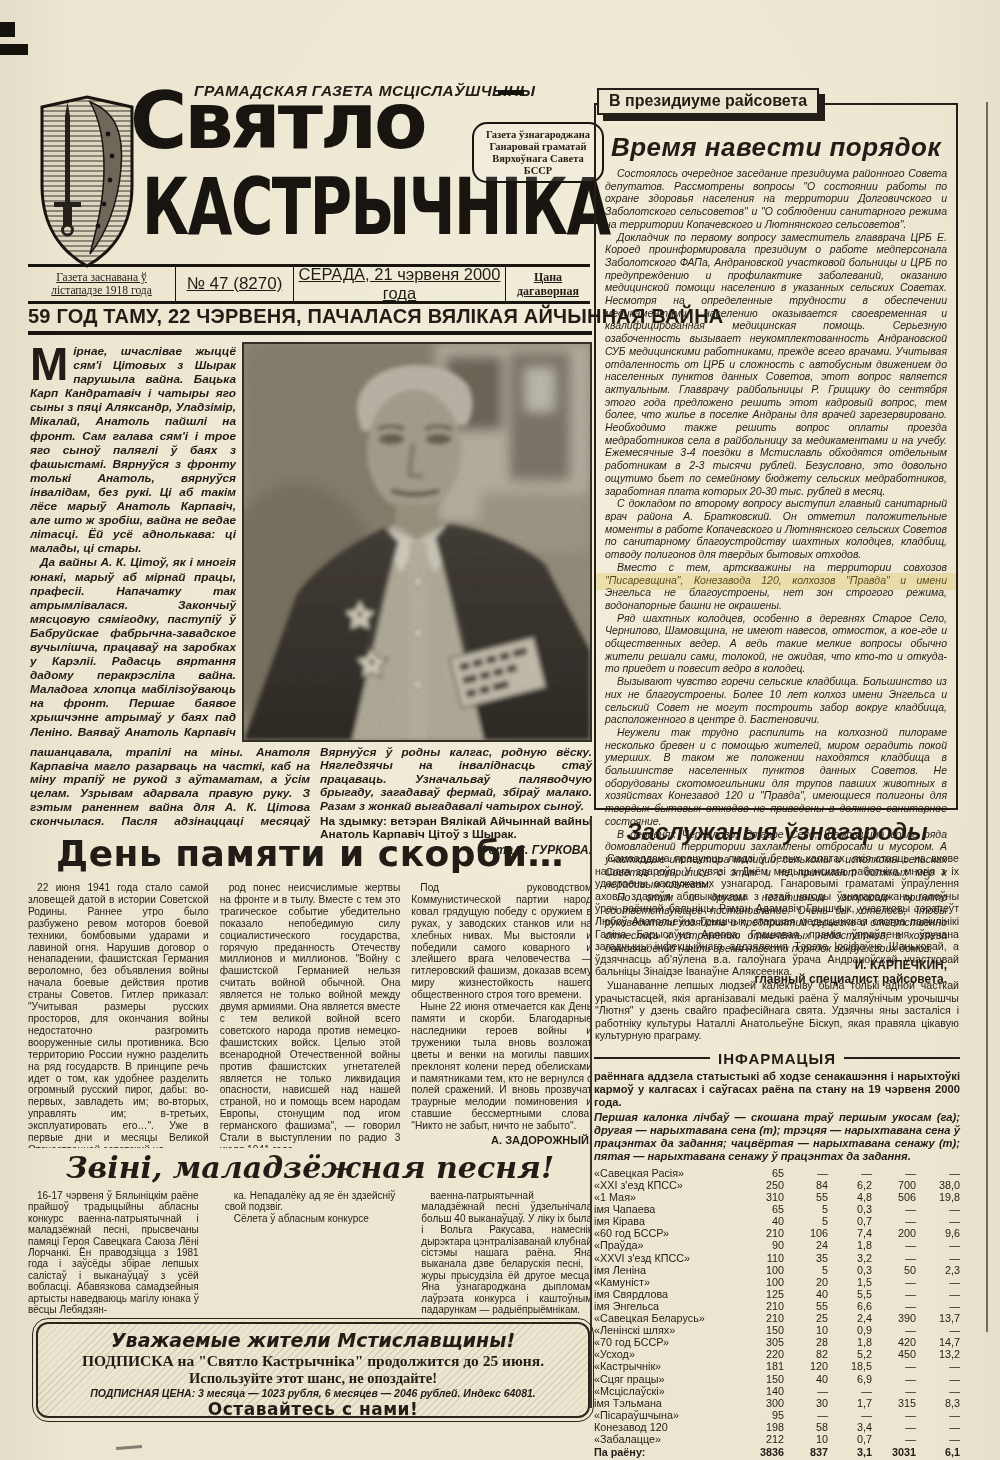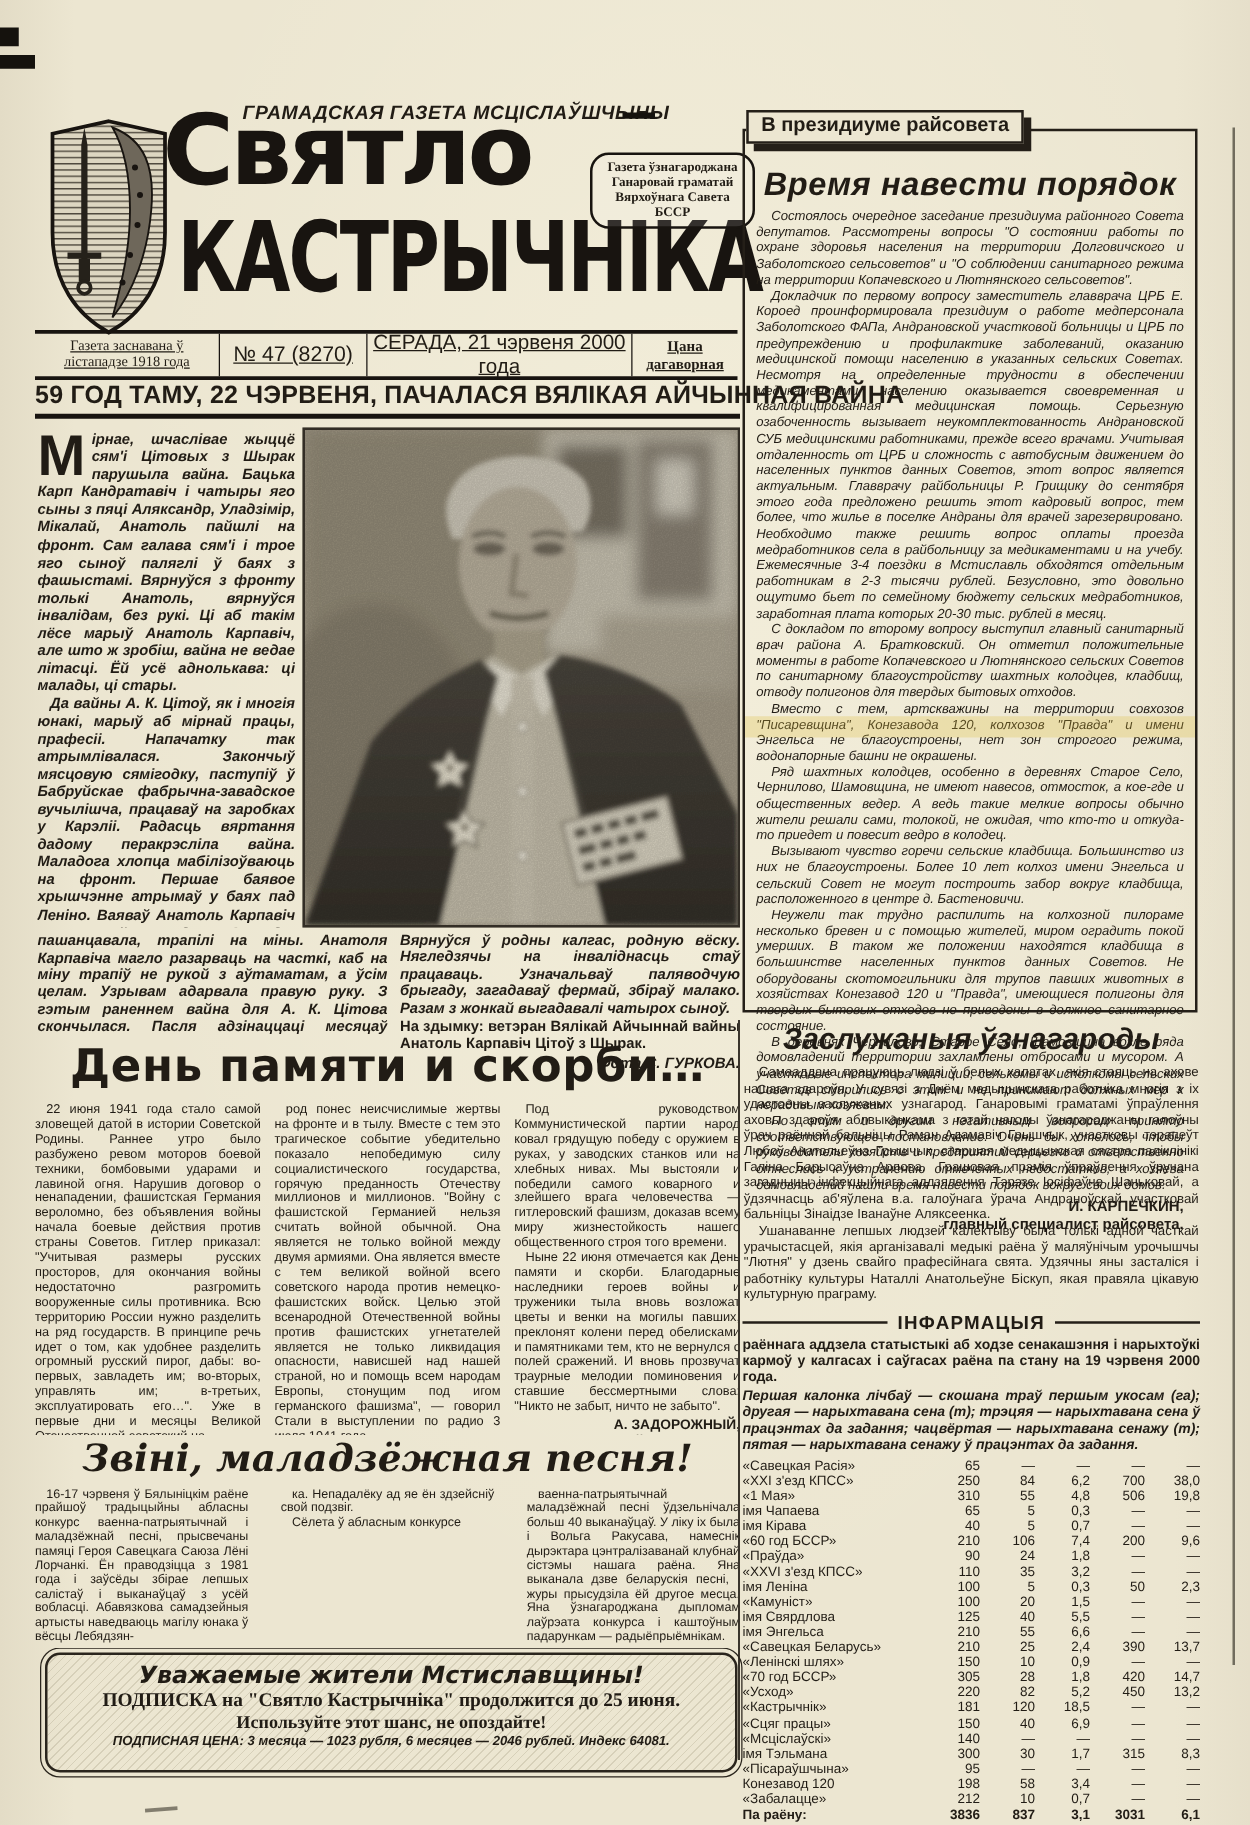--- a/index.html
+++ b/index.html
@@ -510,15 +510,16 @@
       <span class="nu">3031</span>
       <span class="nu">6,1</span>
     </div>
   </div>
 
   <div class="abs sub">
     <div class="l1">Уважаемые жители Мстиславщины!</div>
     <div class="l2">ПОДПИСКА на "Святло Кастрычніка" продолжится до 25 июня.</div>
     <div class="l3">Используйте этот шанс, не опоздайте!</div>
     <div class="l4">ПОДПИСНАЯ ЦЕНА: 3 месяца — 1023 рубля, 6 месяцев — 2046 рублей. Индекс 64081.</div>
+    <div class="l5">Оставайтесь с нами!</div>
   </div>
 
 </div>
 
 </body></html>

